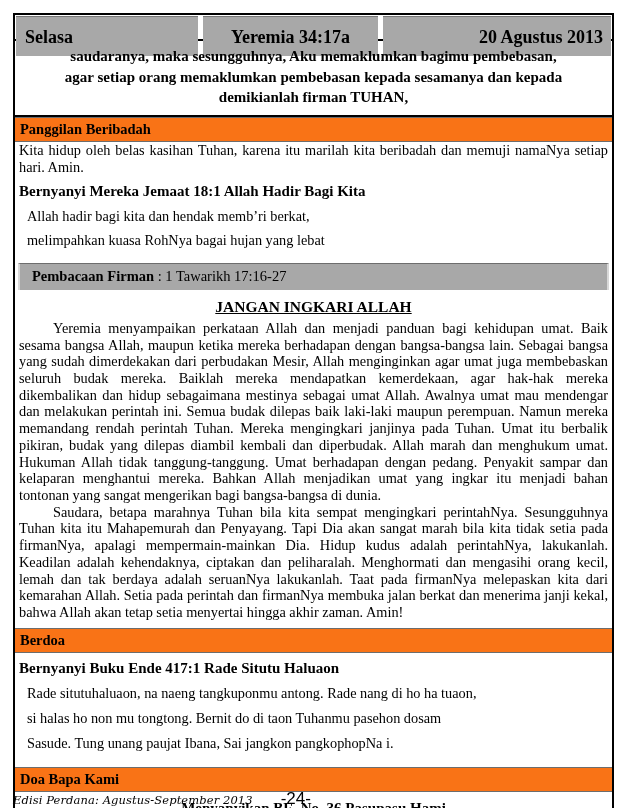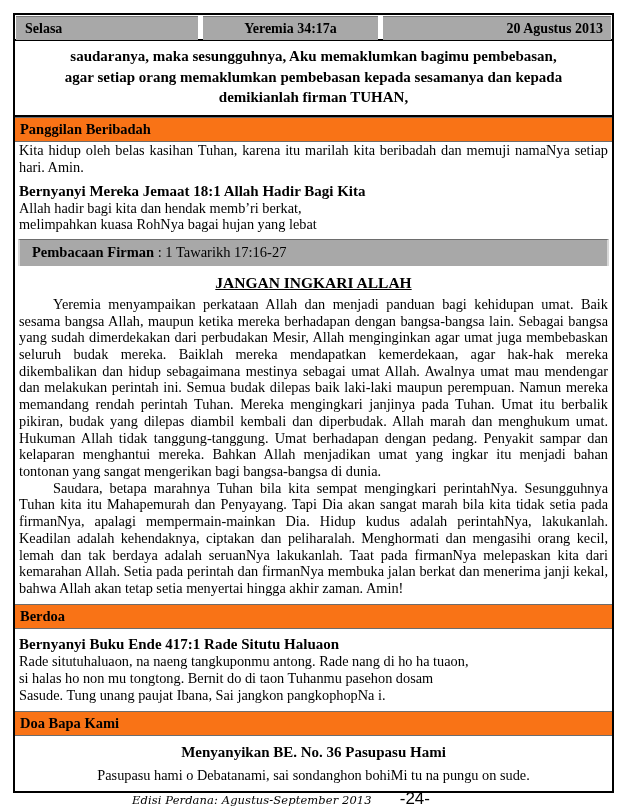--- a/index.html
+++ b/index.html
@@ -41,24 +41,24 @@
     border-bottom: 2px solid #000;
     height: 26px;
     align-items: stretch;
     padding: 1px 1px;
   }
   .hdr-cell {
     background: #a8a8a8;
     display: flex;
     align-items: center;
     font-weight: bold;
-    font-size: 14px;
+    font-size: 18px;
     line-height: 1;
     box-sizing: border-box;
-    height: 24px;
+    height: 40px;
     border-top: 1px solid #777;
   }
   .hdr-cell.left   { width: 182px; padding-left: 9px; justify-content: flex-start; }
   .hdr-gap         { width: 5px; background:#ffffff; }
   .hdr-cell.mid    { width: 175px; justify-content: center; }
   .hdr-cell.right  { flex: 1; padding-right: 8px; justify-content: flex-end; }
 
   
   .verse {
     text-align: center;
@@ -96,21 +96,21 @@
   .body-pad { padding: 0 4px 0 4px; }
   p.just {
     margin: 0;
     font-size: 14.3px;
     line-height: 1.17;
     text-align: justify;
     text-justify: inter-word;
   }
   p.just.indent { text-indent: 34px; }
   p.plain {
-    margin: 0;
+    margin: 8px;
     font-size: 14.3px;
     line-height: 1.18;
     text-align: left;
   }
   .song-title {
     margin: 0;
     font-weight: bold;
     font-size: 15px;
     line-height: 1.2;
     padding-top: 6px;
@@ -141,21 +141,21 @@
     padding-bottom: 5px;
   }
 
   
   .footer {
     width: 538px;
     margin-left: 13px;
     box-sizing: border-box;
     display: flex;
     align-items: baseline;
-    justify-content: center;
+    justify-content: flex-start;
     padding-top: 7px;
   }
   .footer .edition {
     font-style: italic;
     font-size: 11.5px;
     font-family: "DejaVu Serif", "Liberation Serif", serif;
     letter-spacing: 0.1px;
   }
   .footer .pageno {
     font-size: 17px;

